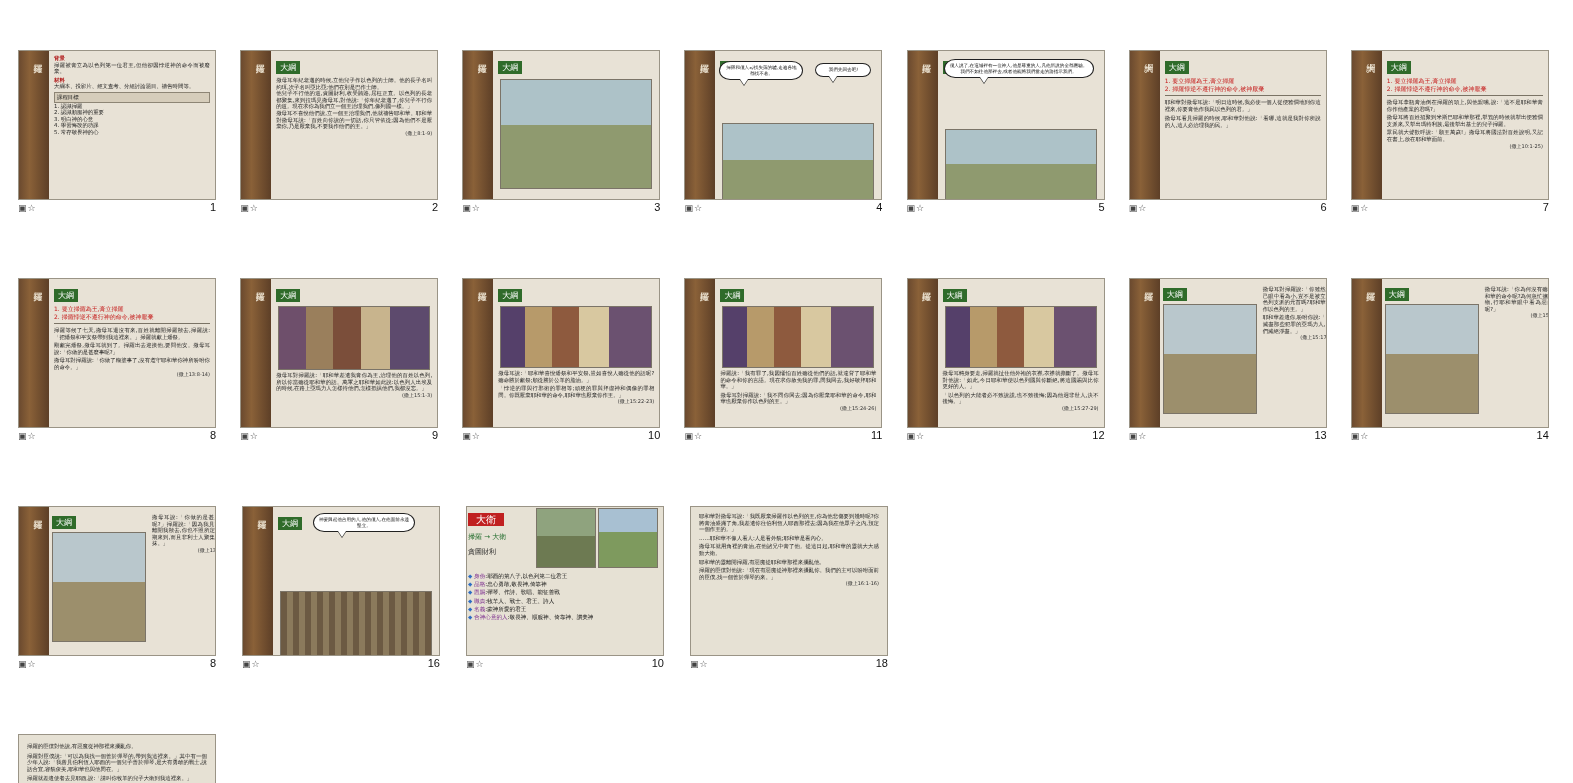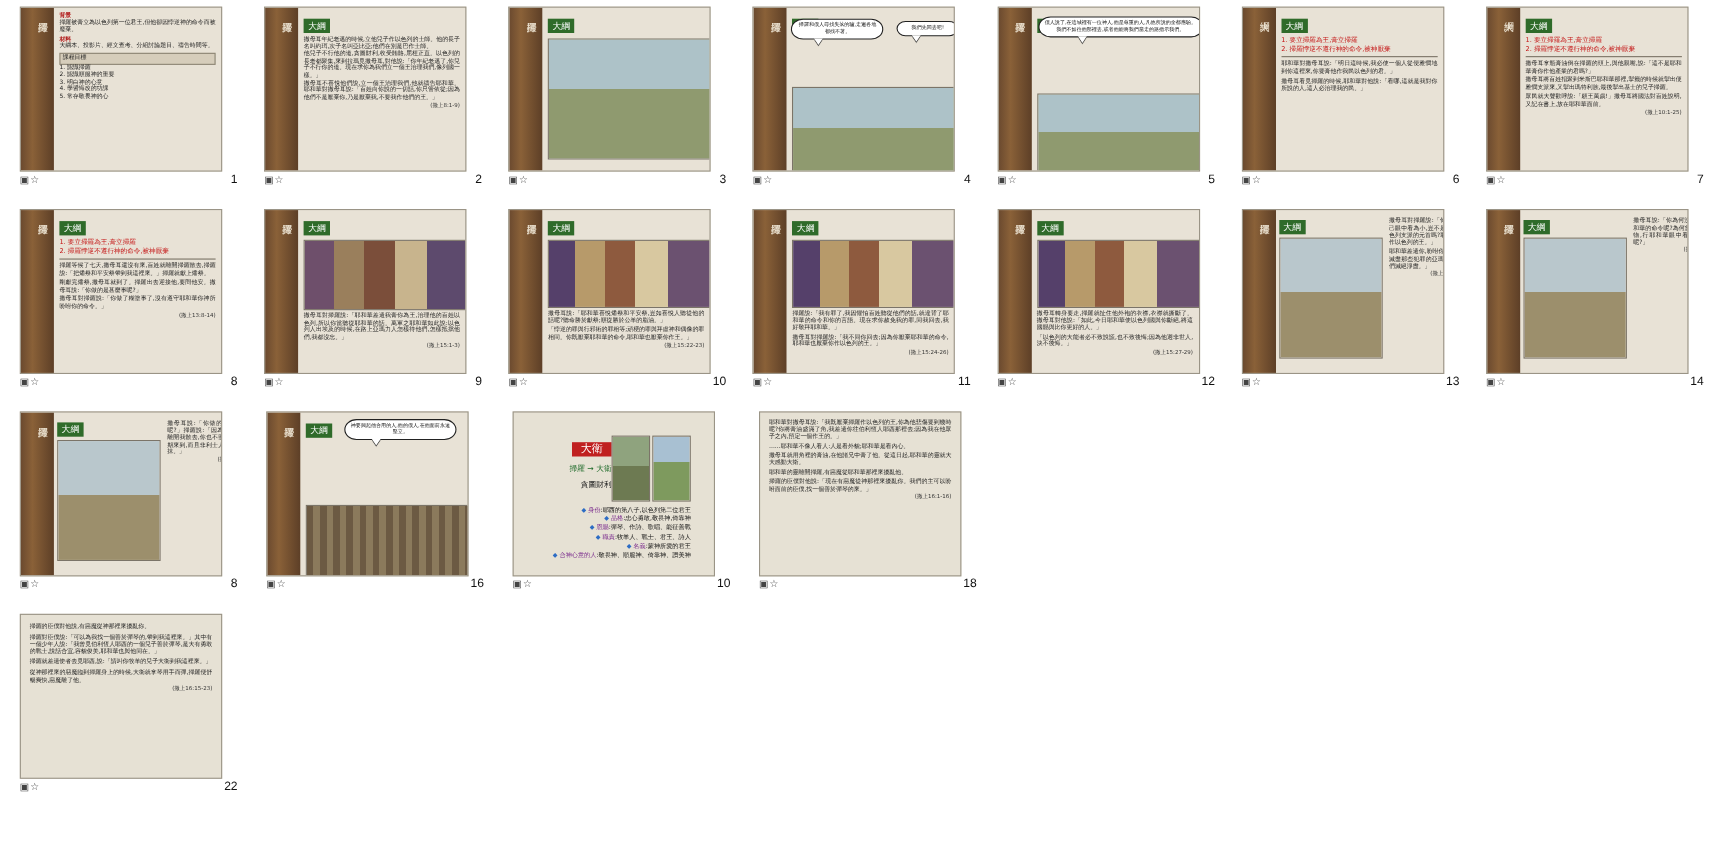--- a/index.html
+++ b/index.html
@@ -15,28 +15,29 @@
     padding:6px 0 0 18px;
     box-sizing:border-box;
   }
   .row{display:flex;flex-direction:row;}
   .cell{
     width:224px;
     margin-right:0px;
     position:relative;
   }
   .slide{
-    width:184px;height:150px;
+    width:198px;height:150px;
     background:#e8e2d6;
     border:1px solid #9a9486;
     box-sizing:border-box;
     position:relative;
     overflow:hidden;
     display:flex;
     flex-direction:row;
+    margin-top:44px;
   }
   .slide.plain{background:#e6e1d4;}
   
   .vbar{
     width:30px;
     height:100%;
     background:linear-gradient(90deg,#6b4a2f 0%, #8a6138 35%, #5d3f27 100%);
     position:relative;
     flex:0 0 30px;
   }
@@ -532,21 +533,21 @@
           </div>
         </div>
       </div>
       <div class="meta">
         <span class="icns">▣☆</span>
         <span class="num">16</span>
       </div>
     </div>
 
     <div class="cell">
-      <div class="slide plain" style="padding:21px;display:block;text-align:right;">
+      <div class="slide plain" style="padding:1px;display:block;">
         <div style="display:flex;flex-direction:row;align-items:flex-start;">
           <div style="flex:0 0 68px;">
             <div class="titlebox redbox" style="font-size:10px;padding:2px 8px;">大衛</div>
             <div class="smalltitle" style="color:#1f6b2a;margin-top:4px;">掃羅 → 大衛</div>
             <div class="smalltitle" style="color:#222;margin-top:6px;">貪圖財利</div>
           </div>
           <div class="pic" style="width:58px;height:58px;margin-right:2px;">
             <div class="art nude"></div>
           </div>
           <div class="pic" style="width:58px;height:58px;">

